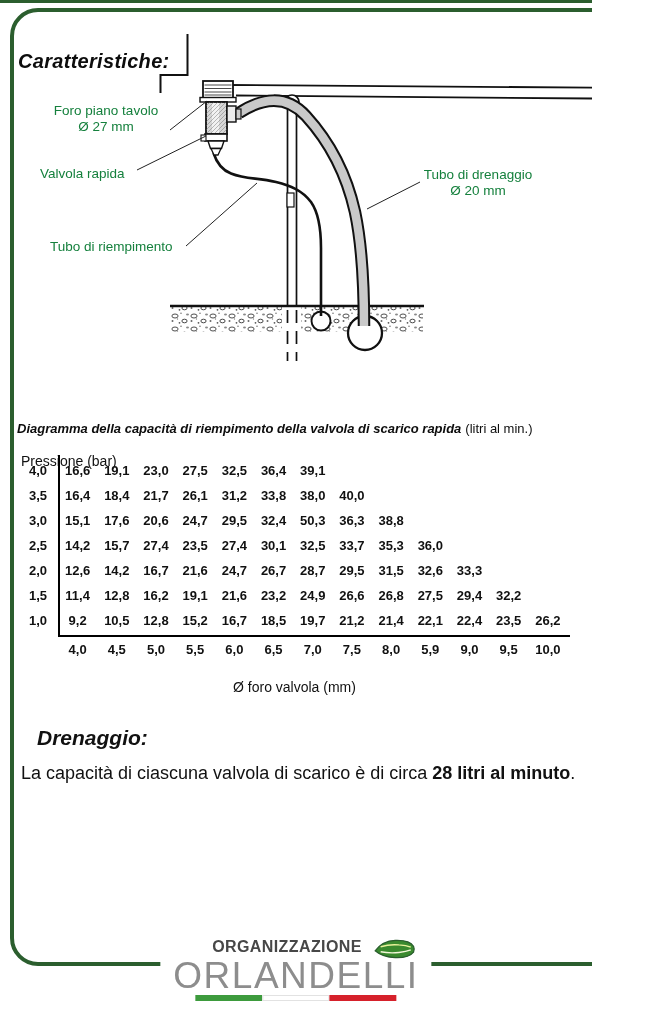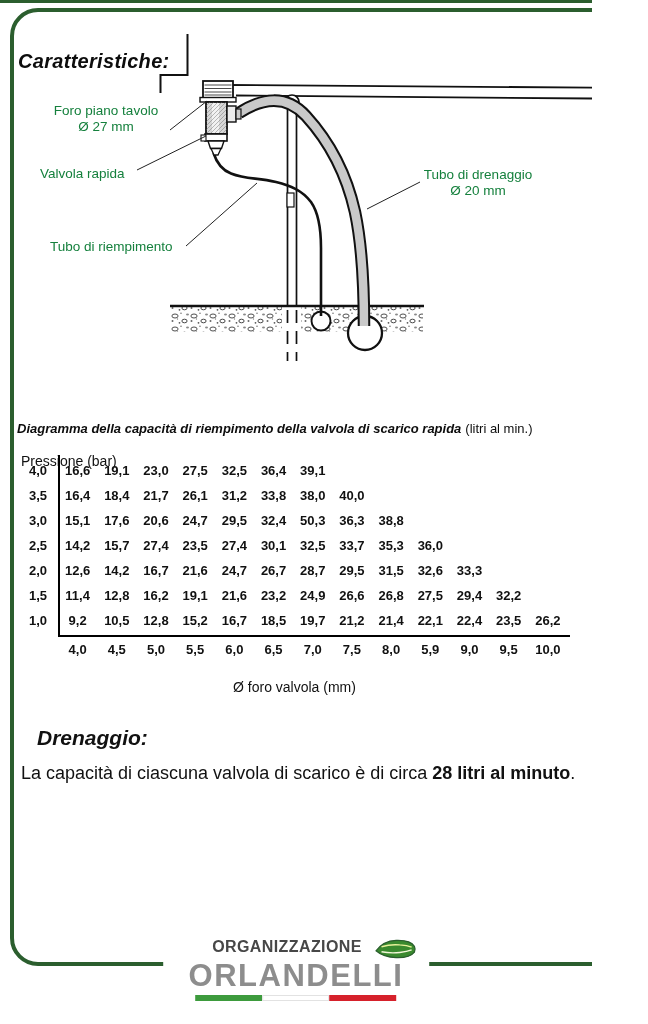--- a/index.html
+++ b/index.html
@@ -28,21 +28,21 @@
   .bore-label{position:absolute;left:21px;top:679px;width:547px;text-align:center;font-size:14px;}
   
   .drain-heading{position:absolute;left:37px;top:726px;font-size:21px;font-weight:bold;font-style:italic;}
   .drain-text{position:absolute;left:21px;top:763px;width:600px;font-size:18px;}
   .drain-text .b{font-weight:bold;}
   
   .logo-box{position:absolute;left:50%;transform:translateX(-50%);top:936px;z-index:2;
             background:#fff;padding:2px 13px 4px 13px;text-align:center;}
   .org-row{display:flex;align-items:flex-start;justify-content:center;gap:12px;height:22px;margin-left:36px;}
   .org-name{font-size:16px;font-weight:bold;letter-spacing:0.4px;color:var(--org-gray);}
-  .brand-name{font-size:31px;font-weight:bold;letter-spacing:1.5px;color:var(--name-gray);
+  .brand-name{font-size:37px;font-weight:normal;letter-spacing:1.5px;color:var(--name-gray);
               line-height:30px;margin-top:1px;}
   .flag{display:flex;width:201px;height:6px;margin:4px auto 0 auto;}
   .flag span{flex:1;}
   .flag .g{background:var(--flag-green);}
   .flag .w{background:var(--flag-white);box-shadow:inset 0 0 0 1px #e2e2e2;}
   .flag .r{background:var(--flag-red);}
 </style>
 </head>
 <body>
 

